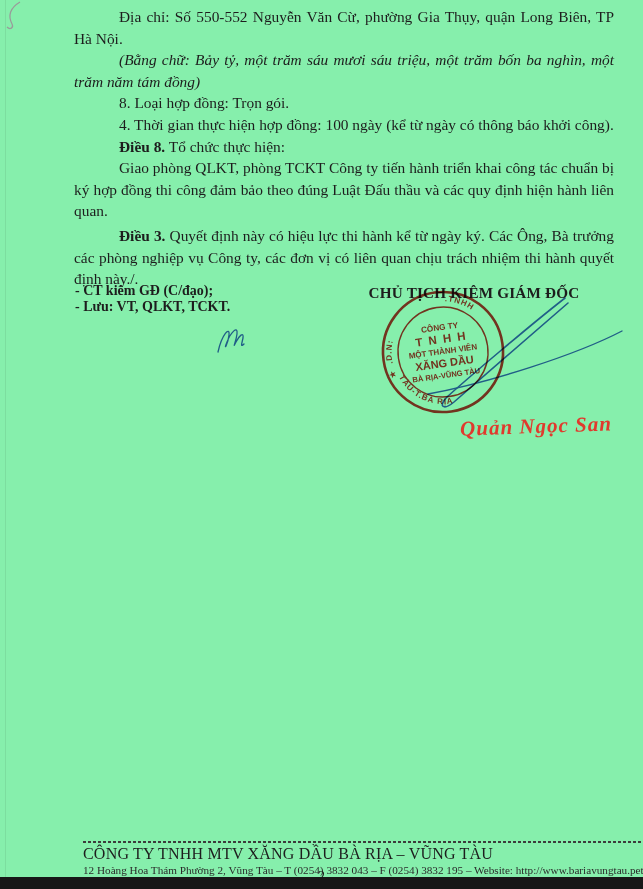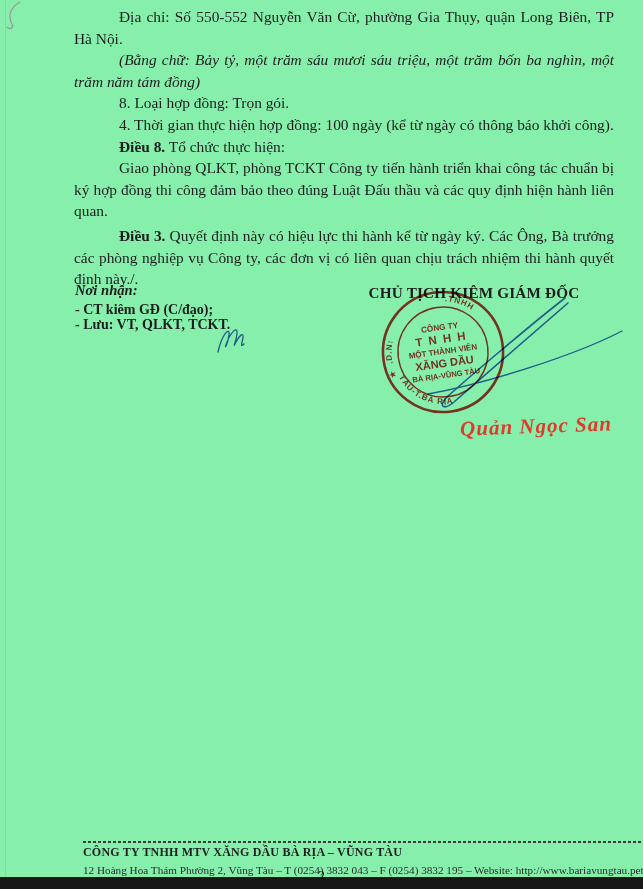--- a/index.html
+++ b/index.html
@@ -49,21 +49,21 @@
     position:absolute;left:452px;top:414px;width:168px;text-align:center;
     font-size:21px;font-style:italic;font-weight:bold;color:#e03a2d;
     transform:rotate(-2deg);letter-spacing:1px;white-space:nowrap;
   }
 
   
   .footer-rule{
     position:absolute;left:83px;top:841px;width:560px;height:2px;
     background:repeating-linear-gradient(90deg,#3c3c3c 0 3px,transparent 3px 5px);
   }
-  .footer-company{position:absolute;left:83px;top:845px;font-weight:bold;font-size:12px;letter-spacing:0.2px;white-space:nowrap;}
+  .footer-company{position:absolute;left:83px;top:845px;font-weight:normal;font-size:16px;letter-spacing:0.2px;white-space:nowrap;}
   .footer-address{position:absolute;left:83px;top:864px;font-size:11.2px;color:#2a2a2a;white-space:nowrap;}
   .footer-page{position:absolute;left:0;top:869px;width:643px;text-align:center;font-size:14px;}
 </style>
 </head>
 <body>
 
 <div class="page">
 
   <div class="edge-left"></div>
   <svg class="corner-curl" width="26" height="32" viewBox="0 0 26 32">
@@ -74,21 +74,20 @@
     <p><span>Địa chỉ: Số 550-552 Nguyễn Văn Cừ, phường Gia Thụy, quận Long Biên, TP Hà Nội.</span></p>
     <p class="italic"><span>(Bằng chữ: Bảy tỷ, một trăm sáu mươi sáu triệu, một trăm bốn ba nghìn, một trăm năm tám đồng)</span></p>
     <p><span>8. Loại hợp đồng: Trọn gói.</span></p>
     <p><span>4. Thời gian thực hiện hợp đồng: 100 ngày (kể từ ngày có thông báo khởi công).</span></p>
     <p><span class="b">Điều 8.</span><span> Tổ chức thực hiện:</span></p>
     <p><span>Giao phòng QLKT, phòng TCKT Công ty tiến hành triển khai công tác chuẩn bị ký hợp đồng thi công đảm bảo theo đúng Luật Đấu thầu và các quy định hiện hành liên quan.</span></p>
     <p class="sp"><span class="b">Điều 3.</span><span> Quyết định này có hiệu lực thi hành kể từ ngày ký. Các Ông, Bà trưởng các phòng nghiệp vụ Công ty, các đơn vị có liên quan chịu trách nhiệm thi hành quyết định này./.</span></p>
   </div>
 
   <div class="recipients">
-    <div class="title">Nơi nhận:</div>
     <div>- CT kiêm GĐ (C/đạo);</div>
     <div>- Lưu: VT, QLKT, TCKT.</div>
   </div>
 
   <div class="sign-title">CHỦ TỊCH KIÊM GIÁM ĐỐC</div>
 
   <svg class="stamp" viewBox="0 0 130 130">
     <defs>
       <path id="arcTopLeft" d="M 14,72 A 51,51 0 0 1 50,16"></path>
       <path id="arcTopRight" d="M 74,15 A 51,51 0 0 1 116,64"></path>

